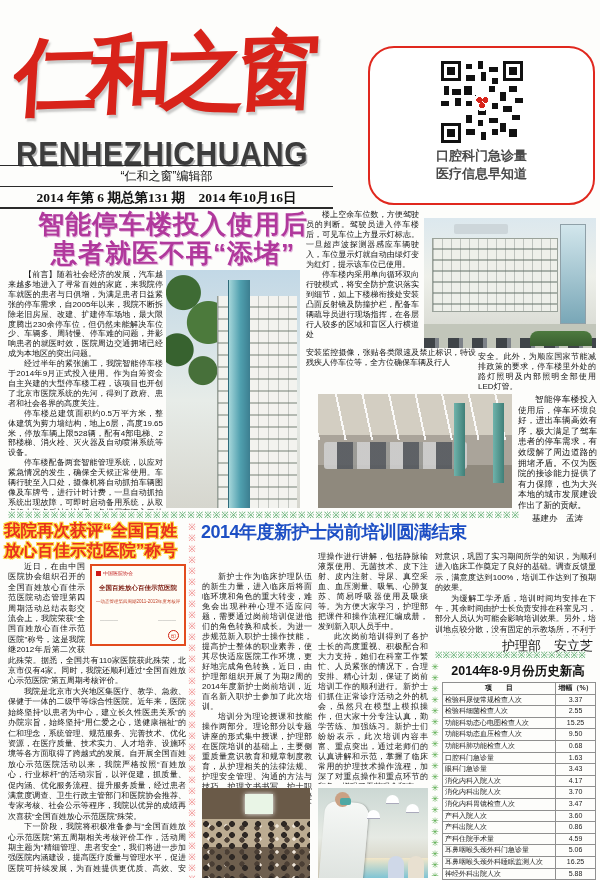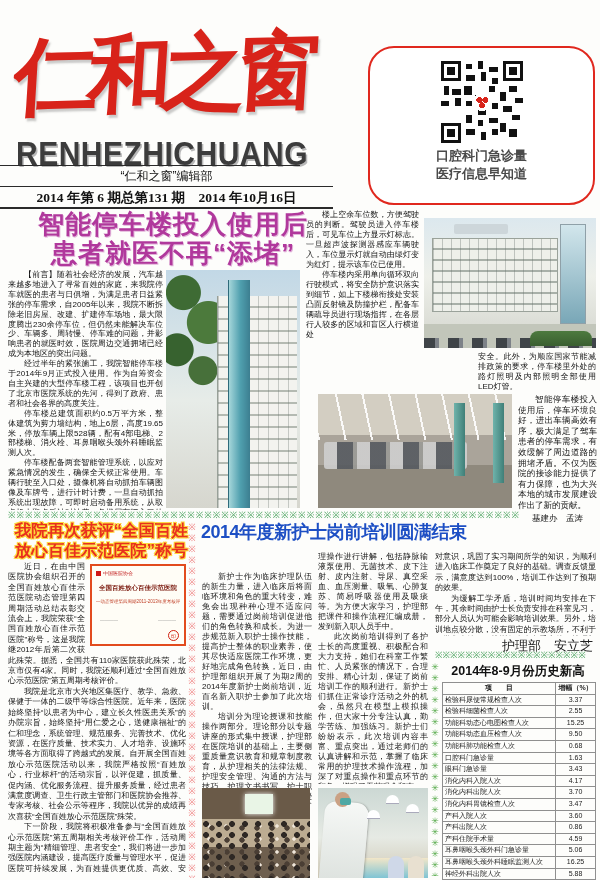--- a/index.html
+++ b/index.html
@@ -82,21 +82,21 @@
   
   .star-row{position:absolute;left:8px;top:509px;width:588px;height:12px;font-size:9px;line-height:12px;
         color:#46a05a;letter-spacing:1px;white-space:nowrap;overflow:hidden;}
   .star-col{position:absolute;font-size:9px;line-height:11px;word-break:break-all;overflow:hidden;text-align:center;}
   .star-col-left{left:186px;top:522px;width:12px;height:356px;color:#ef8080;}
   .star-col-right{left:429px;top:662px;width:12px;height:214px;color:#56aa4a;}
   .star-row-right{position:absolute;left:435px;top:650px;width:161px;height:11px;font-size:9px;line-height:11px;
         color:#46a05a;white-space:nowrap;overflow:hidden;}
 
   
-  .a2-head{position:absolute;left:4px;top:521px;width:184px;text-align:right;font-weight:bold;
+  .a2-head{position:absolute;left:4px;top:521px;width:184px;text-align:left;font-weight:bold;
         font-size:16.5px;line-height:19.5px;color:#e8301e;white-space:nowrap;
         text-shadow:-1px -1px 0 #ffd83a,1px -1px 0 #ffd83a,-1px 1px 0 #ffd83a,1px 1px 0 #ffd83a;}
   .a2-body{left:8px;top:562px;width:178px;height:312px;line-height:10.4px;}
   .certbox{position:relative;float:right;width:96px;height:82px;margin:2px 0 4px 5px;
         border:2px solid #e24b1e;background:#fffdf6;padding:4px 4px 2px;}
   .cert-org{font-size:5px;color:#c01818;line-height:6px;white-space:nowrap;}
   .cert-logo{display:inline-block;width:5px;height:5px;background:#d01818;vertical-align:middle;margin-right:2px;}
   .cert-title{font-size:6.5px;font-weight:bold;color:#7c1c10;text-align:center;margin-top:7px;white-space:nowrap;}
   .cert-sub{font-size:4.5px;color:#c04028;text-align:center;margin-top:3px;white-space:nowrap;overflow:hidden;}
   .cert-lines{margin-top:9px;font-size:4.5px;color:#999;display:flex;justify-content:space-between;padding:0 4px;}
@@ -213,33 +213,36 @@
   </div>
 
   <div class="a1-head" data-name="parking-article-headline">
     <div data-name="parking-headline-line1">智能停车楼投入使用后</div>
     <div data-name="parking-headline-line2">患者就医不再“添堵”</div>
   </div>
 
   <div class="body-txt a1-left" data-name="parking-article-left-column">
     <p data-name="paragraph">【前言】随着社会经济的发展，汽车越来越多地进入了寻常百姓的家庭，来我院停车就医的患者与日俱增，为满足患者日益紧张的停车需求，自2005年以来，我院不断拆除老旧房屋、改建、扩建停车场地，最大限度腾出230余停车位，但仍然未能解决车位少、车辆多、周转慢、停车难的问题，并影响患者的就医时效，医院周边交通拥堵已经成为本地区的突出问题。</p>
     <p data-name="paragraph">经过半年的紧张施工，我院智能停车楼于2014年9月正式投入使用。作为自筹资金自主兴建的大型停车楼工程，该项目也开创了北京市医院系统的先河，得到了政府、患者和社会各界的高度关注。</p>
-    <p data-name="paragraph">停车楼总建筑面积约0.5万平方米，整体建筑为剪力墙结构，地上6层，高度19.65米，停放车辆上限528辆，配有4部电梯、2部楼梯、消火栓、耳鼻咽喉头颈外科睡眠监测人次。</p>
+    <p data-name="paragraph">停车楼总建筑面积约0.5万平方米，整体建筑为剪力墙结构，地上6层，高度19.65米，停放车辆上限528辆，配有4部电梯、2部楼梯、消火栓、灭火器及自动喷淋系统等设备。</p>
     <p data-name="paragraph">停车楼配备两套智能管理系统，以应对紧急情况的发生，确保全天候正常使用。车辆行驶至入口处，摄像机将自动抓拍车辆图像及车牌号，进行计时计费，一旦自动抓拍系统出现故障，可即时启动备用系统，从取卡机上取卡后计时计费。各楼层车辆入口处均有显示屏提示</p>
   </div>
 
   <div class="photo tall-photo" data-name="parking-tower-photo">
     <div class="tp-tree" data-name="tree-foliage"></div>
     <div class="tp-bld" data-name="parking-building"></div>
     <div class="tp-tower" data-name="glass-elevator-tower"></div>
   </div>
 
   <div class="body-txt a1-mid" data-name="parking-article-middle-column">
     <p data-name="paragraph">楼上空余车位数，方便驾驶员的判断。驾驶员进入停车楼后，可见车位上方显示灯标志。一旦超声波探测器感应车辆驶入，车位显示灯就自动由绿灯变为红灯，提示该车位已使用。</p>
     <p data-name="paragraph">停车楼内采用单向循环双向行驶模式，将安全防护意识落实到细节，如上下楼梯衔接处安装凸面反射镜及防撞护栏，配备车辆疏导员进行现场指挥，在各层行人较多的区域和盲区人行横道处</p>
+  </div>
+  <div class="body-txt a1-midwide" data-name="parking-article-middle-wide">
+    <p style="text-indent:0" data-name="paragraph">安装监控摄像，张贴各类限速及禁止标识，特设残疾人停车位等，全方位确保车辆及行人</p>
   </div>
 
   <div class="photo big-photo" data-name="hospital-campus-photo">
     <div class="bp-sign" data-name="rooftop-sign"></div>
     <div class="bp-main" data-name="parking-structure"></div>
     <div class="bp-tower" data-name="hospital-tower"></div>
     <div class="bp-base" data-name="parked-cars-row"></div>
     <div class="bp-green" data-name="hedge"></div>
   </div>
 

